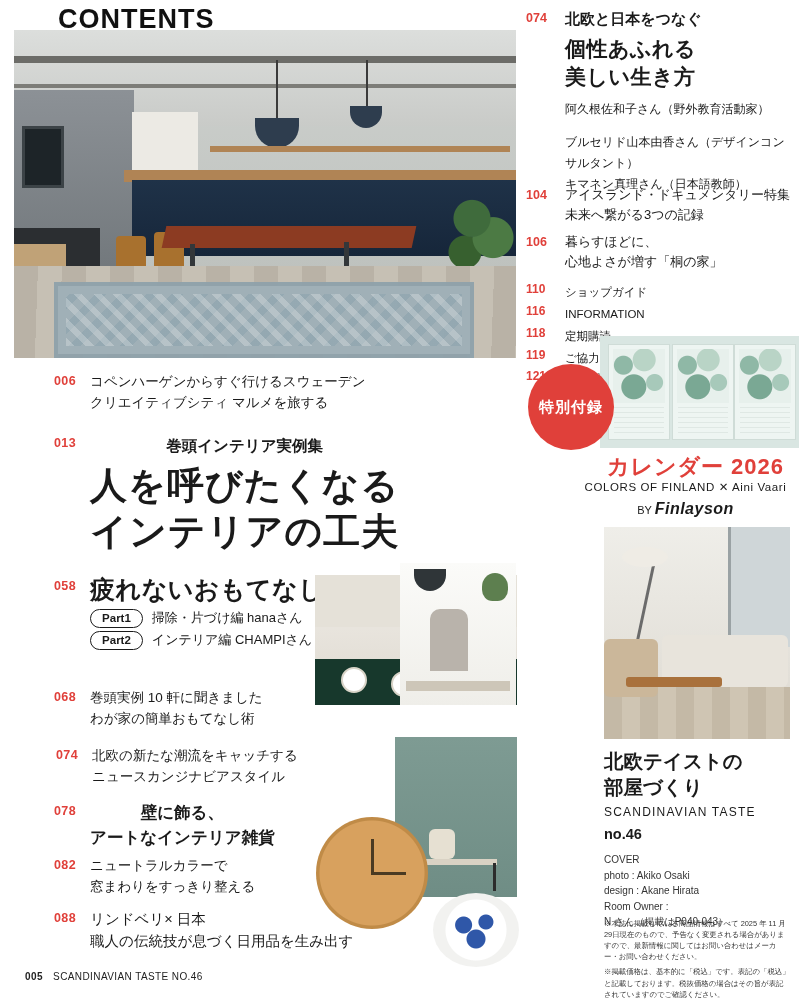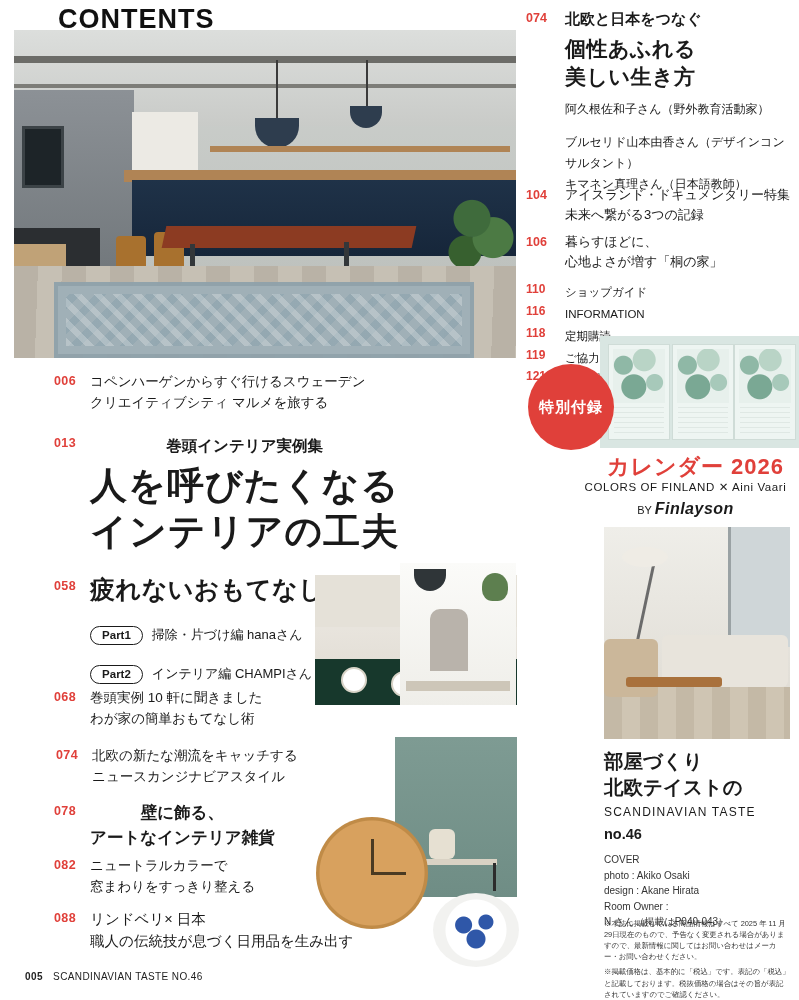--- a/index.html
+++ b/index.html
@@ -119,21 +119,21 @@
   .line { font-size: 13.5px; line-height: 1.55; }
 
   .big-head { font-size: 15.5px; font-weight: bold; line-height: 1.5; text-align: center; }
   .huge {
     font-size: 37px; font-weight: bold; line-height: 1.24; letter-spacing: 1px;
   }
   .mid {
     font-size: 25px; font-weight: bold; line-height: 1.3; letter-spacing: .5px;
   }
 
-  .part-row { display: flex; align-items: center; gap: 9px; margin-top: 20px; }
+  .part-row { display: flex; align-items: center; gap: 9px; margin-top: 3px; }
   .part-badge {
     border: 1px solid #1a1a1a; border-radius: 11px;
     padding: 2.5px 11px; font-size: 11.5px; font-weight: bold;
   }
   .part-label { font-size: 13px; }
 
   
   .ph { position: absolute; overflow: hidden; }
   .ph-table {
     left: 315px; top: 575px; width: 202px; height: 130px;
@@ -476,22 +476,22 @@
     <div class="win"></div>
     <div class="lampline"></div>
     <div class="lampshade"></div>
     <div class="floor"></div>
     <div class="chair"></div>
     <div class="sofa"></div>
     <div class="tbl"></div>
   </div>
 
   <div class="rt-title">
+    <div>北欧テイストの</div>
     <div>部屋づくり</div>
-    <div>北欧テイストの</div>
   </div>
   <div class="rt-en">SCANDINAVIAN TASTE</div>
   <div class="rt-no">no.46</div>
   <div class="rt-cover">
     <div>COVER</div>
     <div>photo : Akiko Osaki</div>
     <div>design : Akane Hirata</div>
     <div>Room Owner :</div>
     <div>N さん（掲載はP040-043）</div>
   </div>

